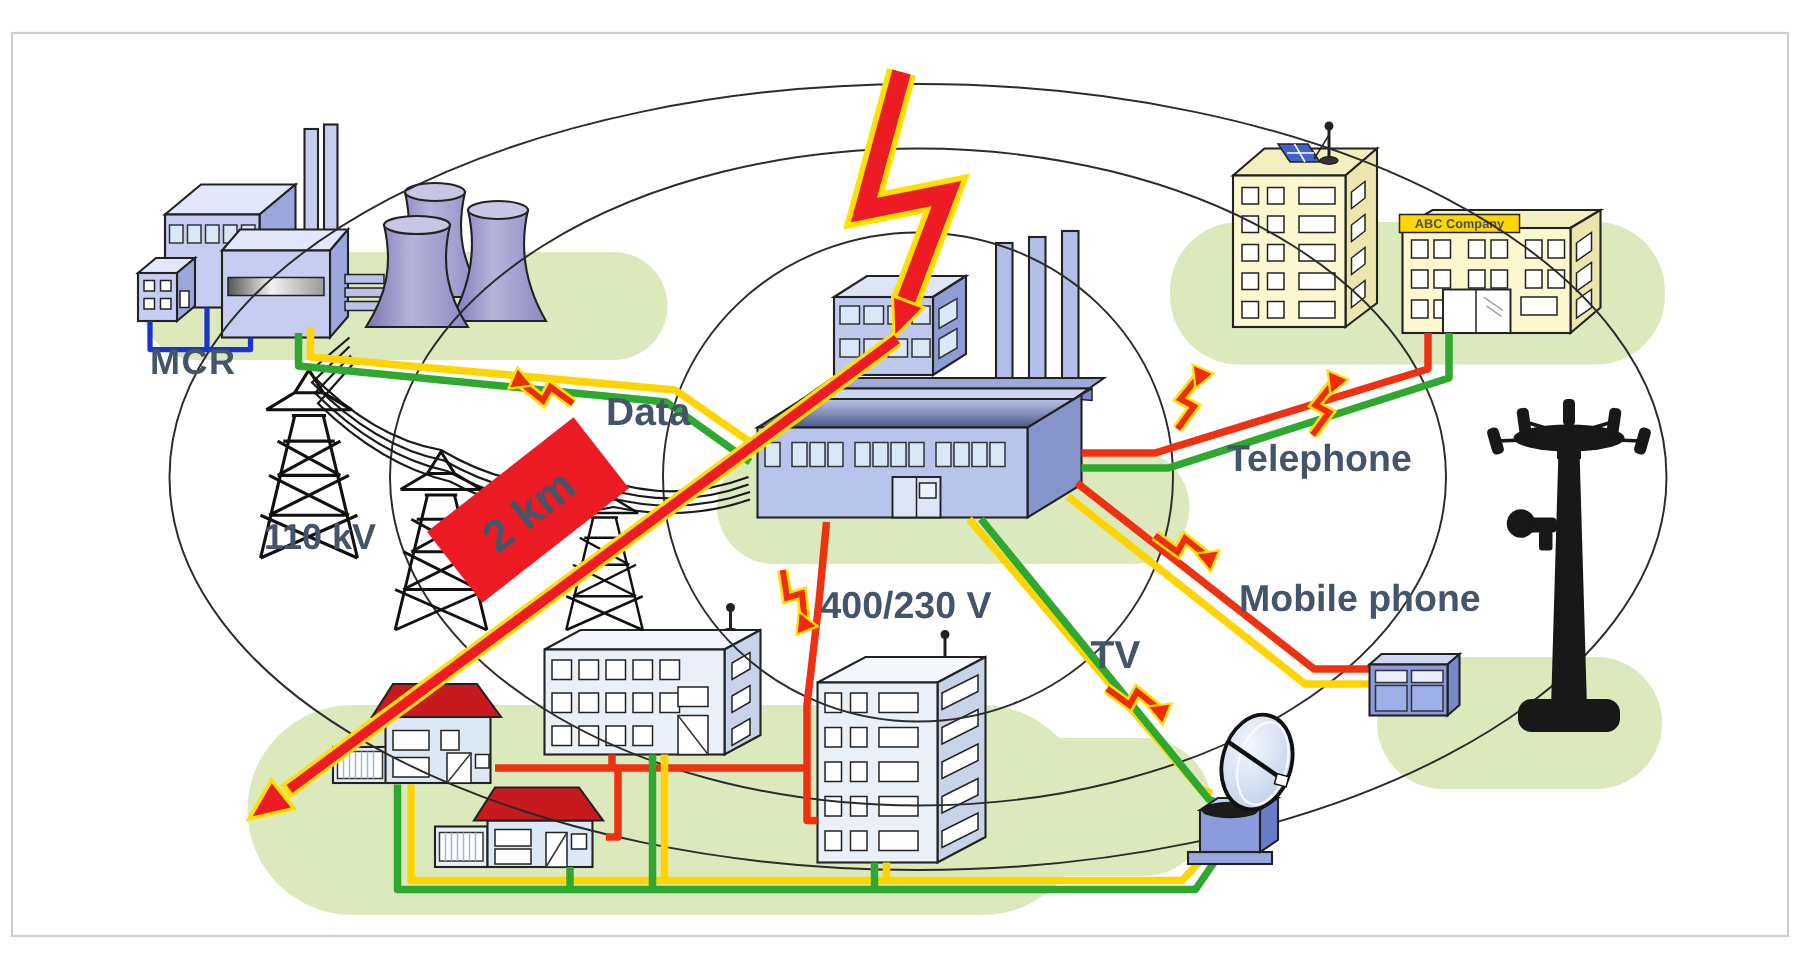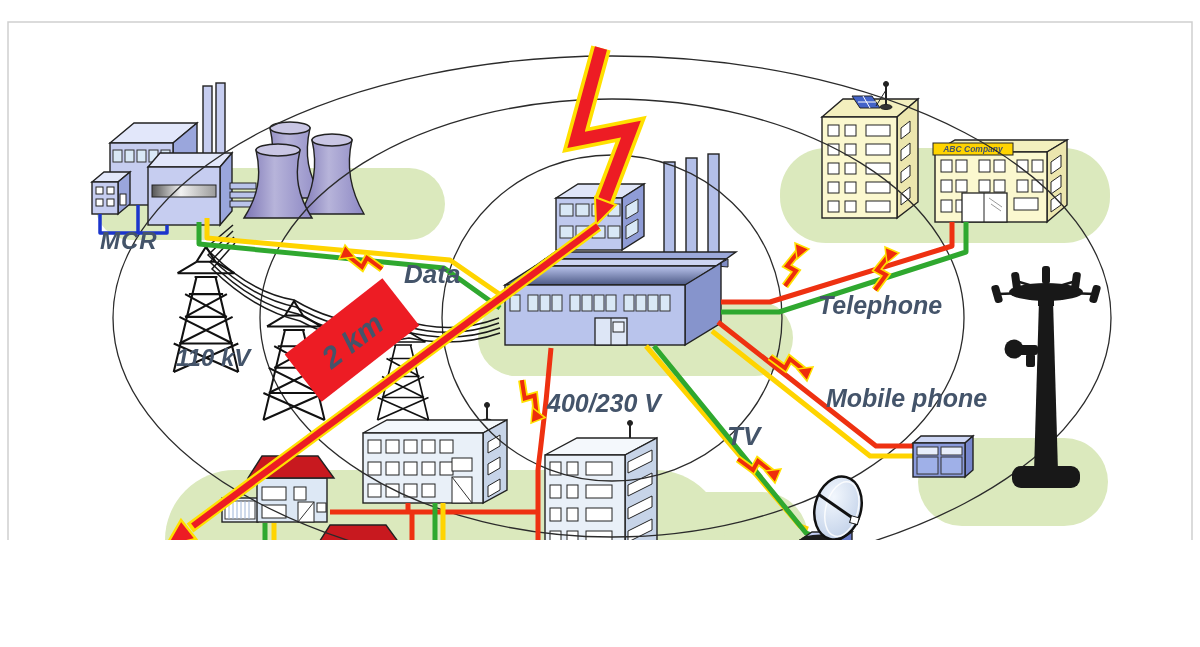--- a/index.html
+++ b/index.html
@@ -1,16 +1,16 @@
 <!DOCTYPE html>
 <html><head>
 <meta charset="utf-8">
 <style>
   html,body{margin:0;padding:0;background:#fff;}
-  .stage{position:relative;width:1200px;height:540px;background:#fff;overflow:hidden;font-style:italic;}
+  .stage{position:relative;width:1200px;height:647px;background:#fff;overflow:hidden;}
   svg{display:block;font-family:"Liberation Sans",sans-serif;}
   .lbl{font-family:"Liberation Sans",sans-serif;font-weight:bold;fill:#44546a;}
   .win{fill:#d9e8f6;stroke:#333;stroke-width:1;}
   .wwin{fill:#ffffff;stroke:#222;stroke-width:1;}
   .outl{stroke:#222;stroke-width:1.4;}
 </style>
 </head>
 <body>
 
 <div class="stage">

